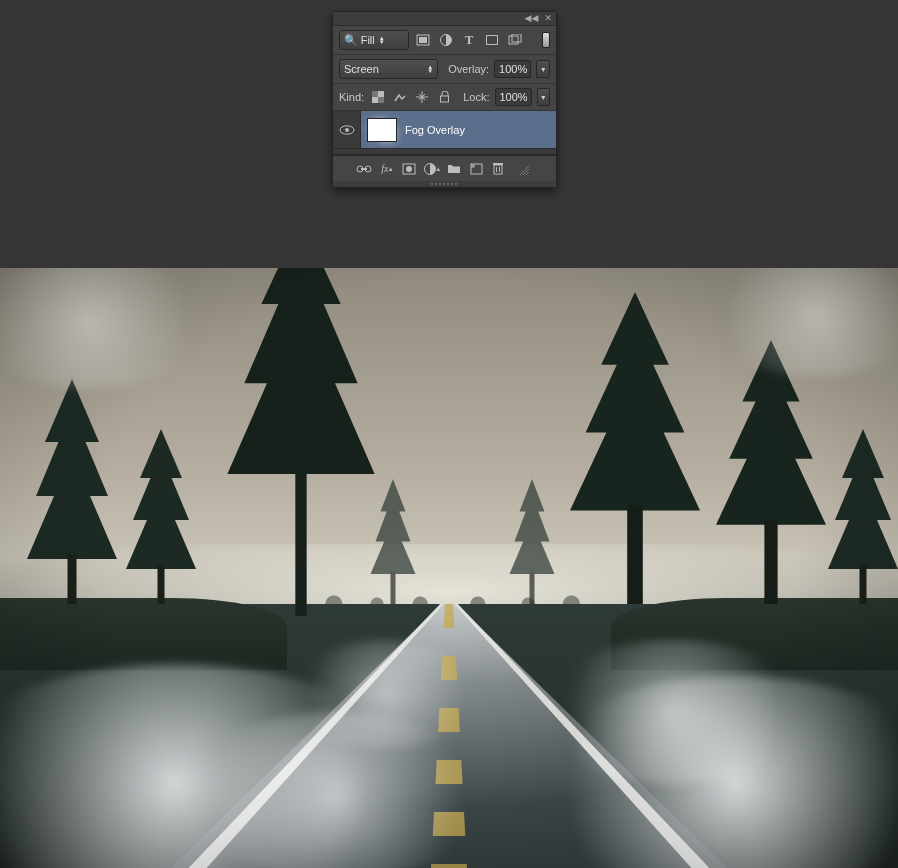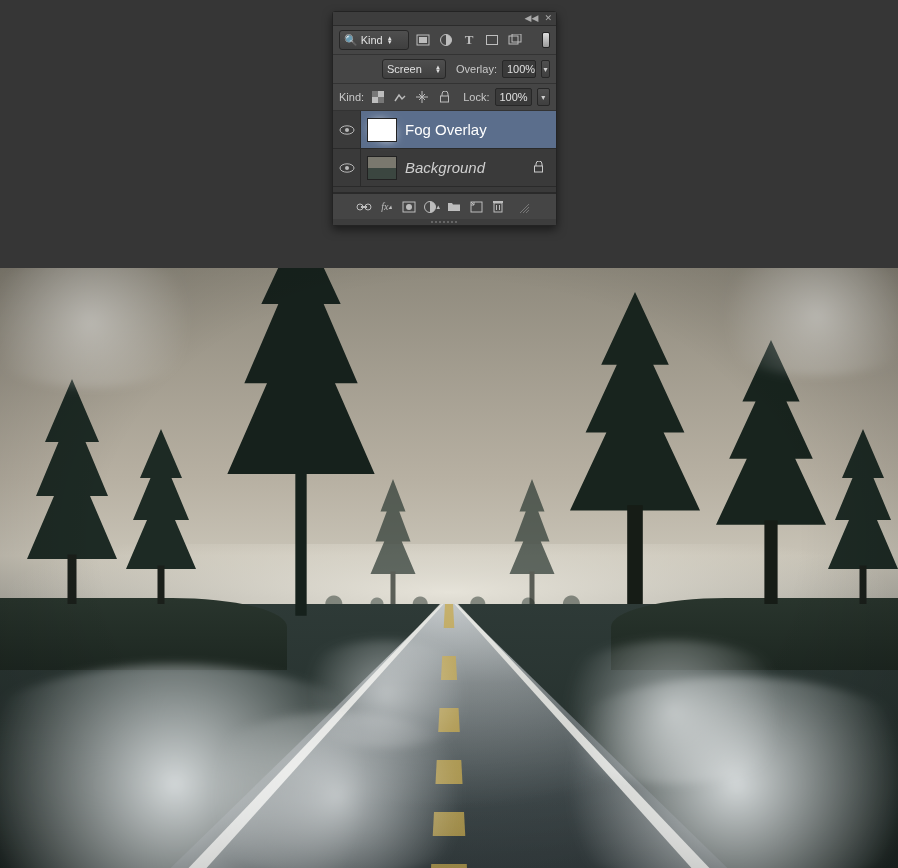--- a/index.html
+++ b/index.html
@@ -164,21 +164,21 @@
   .thumb.fog::after{
     content:"";position:absolute;inset:0;
     background: radial-gradient(circle at 40% 40%, #ddd 0 20%, rgba(0,0,0,0) 50%),
                 radial-gradient(circle at 70% 70%, #ccc 0 18%, rgba(0,0,0,0) 45%),
                 #111;
   }
   .thumb.bg {
     background:
       linear-gradient(#7a786e 0 50%, #3b4640 50% 100%);
   }
-  .layer .name { flex:1; font-size: 15px; }
+  .layer .name { flex:1; font-size: 11px; }
   .layer .name.italic { font-style: italic; }
   .lock { color:#ccc; margin-right:6px; }
 
   .stackspace { height: 6px; background:#3a3a3a; border-bottom:1px solid #2a2a2a;}
 
   .footer {
     height: 26px;
     background: #454545;
     display:flex;
     align-items:center;
@@ -289,21 +289,21 @@
 
   <div class="titlebar">
     <span>◀◀</span>
     <span>✕</span>
   </div>
 
 
   <div class="row">
     <div class="dd" style="width:70px">
       <span style="margin-right:3px;">🔍</span>
-      <span>Kind</span>
+      <span>Fill</span>
       <span class="arrows">
           <span>▲</span>
           <span>▼</span>
         </span>
     </div>
     <div class="iconbtn" title="pixel">
       <svg width="14" height="12">
           <rect x="1" y="1" width="12" height="10" fill="none" stroke="#bdbdbd"></rect>
           <rect x="3" y="3" width="8" height="6" fill="#bdbdbd"></rect>
         </svg>
@@ -324,21 +324,21 @@
       <svg width="14" height="12">
           <rect x="1" y="2" width="9" height="8" fill="none" stroke="#bdbdbd"></rect>
           <rect x="4" y="0" width="9" height="8" fill="none" stroke="#bdbdbd"></rect>
         </svg>
     </div>
     <div style="flex:1"></div>
     <div class="colorswatch" style="background:linear-gradient(#ddd,#999);width:8px;height:16px;"></div>
   </div>
 
   <div class="row">
-    <div class="dd" style="width:102px;justify-content:space-between;margin-left:43px;">
+    <div class="dd" style="width:102px;justify-content:space-between;">
       <span>Screen</span>
       <span class="arrows">
           <span>▲</span>
           <span>▼</span>
         </span>
     </div>
     <div style="flex:1"></div>
     <span class="lbl">Overlay:</span>
     <div class="numbox">100%</div>
     <div class="stepper">▾</div>
@@ -385,38 +385,20 @@
       </div>
       <div class="body">
         <div class="thumb fog"></div>
         <div class="thumb">
             <div class="mask"></div>
           </div>
         <span class="name">Fog Overlay</span>
       </div>
     </div>
 
-    <div class="layer">
-      <div class="vis">
-        <svg width="16" height="10">
-            <ellipse cx="8" cy="5" rx="7" ry="4.2" fill="none" stroke="#bababa"></ellipse>
-            <circle cx="8" cy="5" r="2" fill="#bababa"></circle>
-          </svg>
-      </div>
-      <div class="body">
-        <div class="thumb bg"></div>
-        <span class="name italic">Background</span>
-        <span class="lock">
-          <svg width="11" height="12">
-              <rect x="1.5" y="5" width="8" height="6" fill="none" stroke="#ccc"></rect>
-              <path d="M3 5V3a3 3 0 0 1 6 0v2" fill="none" stroke="#ccc"></path>
-            </svg>
-        </span>
-      </div>
-    </div>
     <div class="stackspace"></div>
   </div>
 
   <div class="footer">
     <div class="iconbtn">
       <svg width="16" height="10">
           <rect x="1" y="2" width="6" height="6" rx="3" fill="none" stroke="#bdbdbd"></rect>
           <rect x="9" y="2" width="6" height="6" rx="3" fill="none" stroke="#bdbdbd"></rect>
           <rect x="5" y="4" width="6" height="2" fill="#bdbdbd"></rect>
         </svg>

